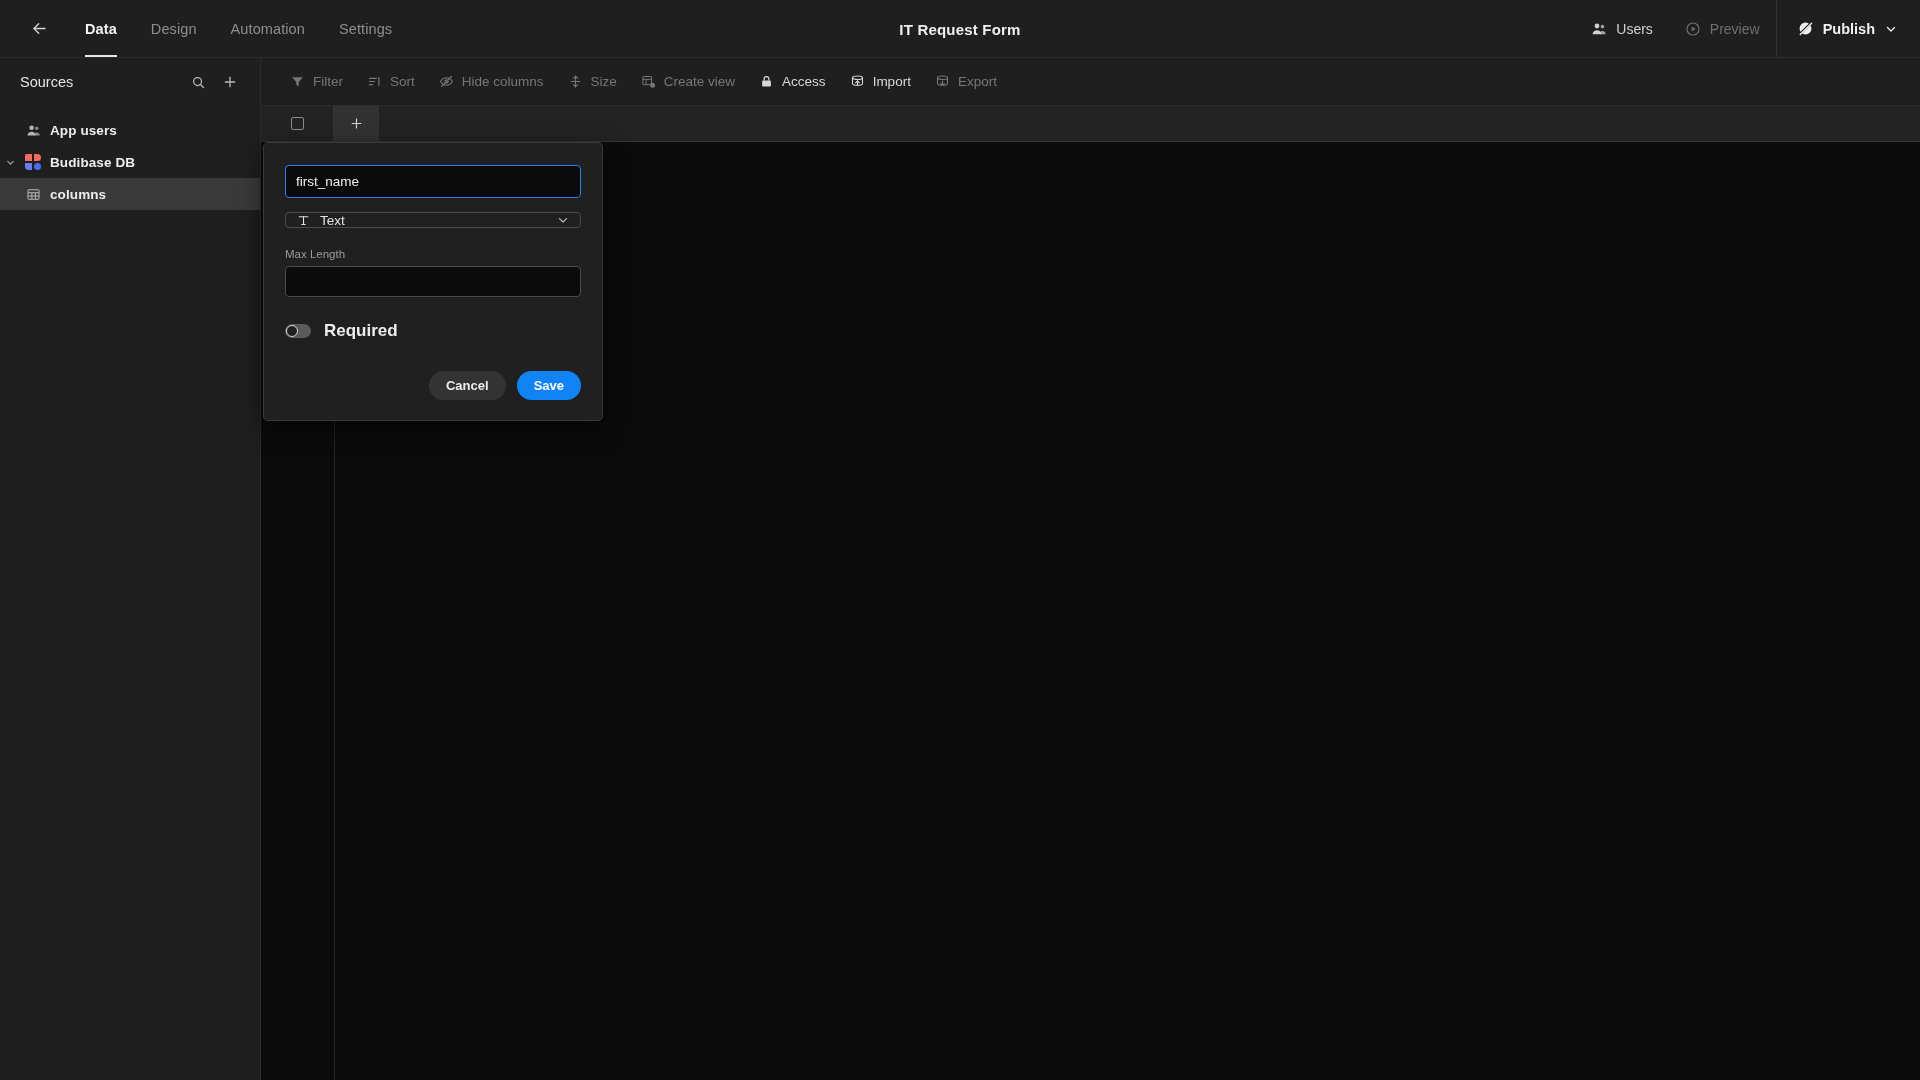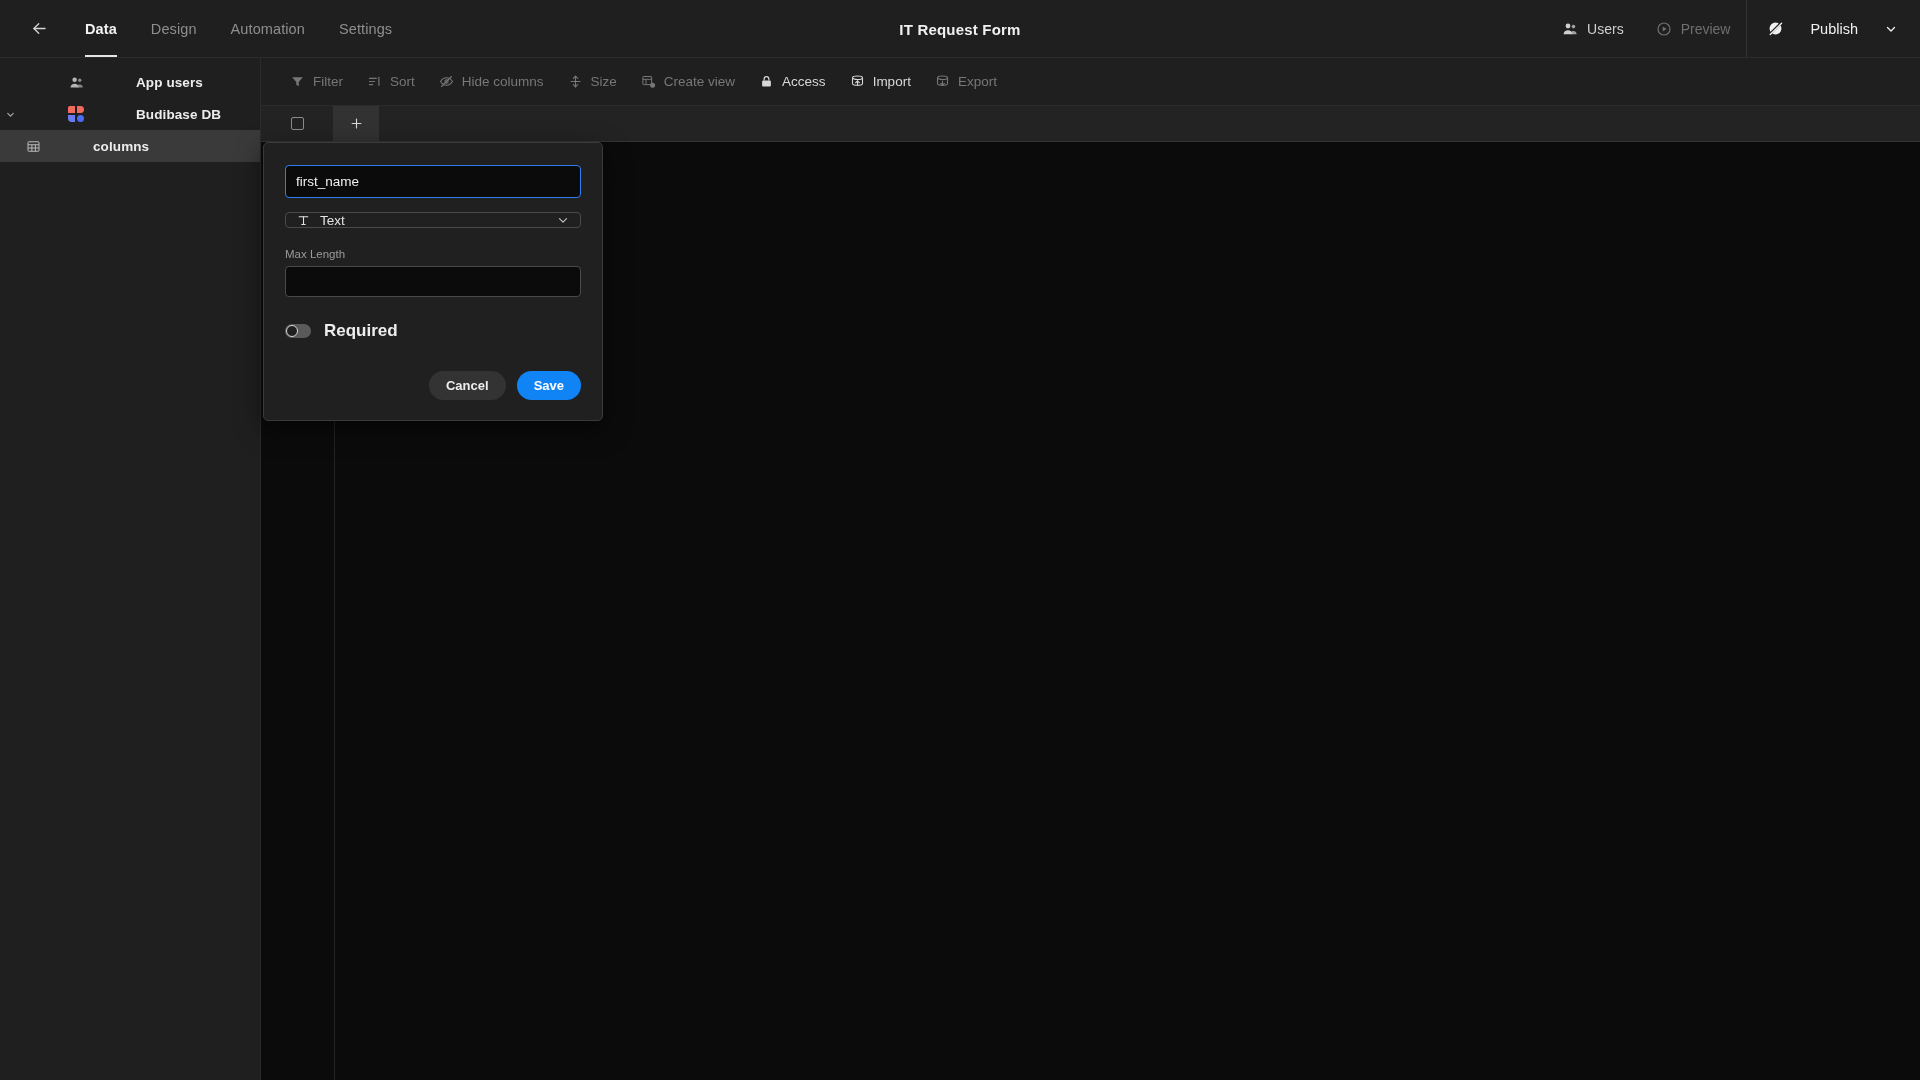--- a/index.html
+++ b/index.html
@@ -44,23 +44,23 @@
   }
   .topbar-right {
     margin-left: auto; display: flex; align-items: stretch; z-index: 2;
   }
   .top-action {
     display: flex; align-items: center; gap: 9px; padding: 0 16px;
     font-size: 14px; color: #cfcfcf; cursor: pointer;
   }
   .top-action.dim { color: #6f6f6f; cursor: default; }
   .publish-group {
-    display: flex; align-items: center; gap: 26px; padding: 0 22px 0 20px;
+    display: flex; align-items: center; gap: 9px; padding: 0 22px 0 20px;
     border-left: 1px solid #333; font-size: 14.5px; color: #f0f0f0;
-    font-weight: 400; cursor: pointer;
+    font-weight: 700; cursor: pointer;
   }
 
   
   .body { flex: 1; display: flex; min-height: 0; }
 
   
   .sidebar {
     width: 261px; flex: 0 0 261px; background: #1f1f1f;
     border-right: 1px solid #2b2b2b; display: flex; flex-direction: column;
   }
@@ -71,21 +71,20 @@
   .sidebar-head-icons { margin-left: auto; display: flex; gap: 4px; }
   .icon-btn {
     width: 28px; height: 28px; display: flex; align-items: center; justify-content: center;
     border-radius: 4px; cursor: pointer; color: #b8b8b8;
   }
   .src-list { padding-top: 8px; }
   .src-row {
     display: flex; align-items: center; height: 32px; cursor: pointer;
     padding-right: 10px; font-size: 13.5px; color: #ededed; font-weight: 700;
     letter-spacing: .1px;
-    gap: 43px;
   }
   .src-row.selected { background: #3a3a3a; }
   .src-row .chev { width: 20px; display: flex; align-items: center; justify-content: center; color: #a6a6a6; }
   .src-row .spacer { width: 20px; }
   .src-row .glyph { width: 26px; display: flex; align-items: center; justify-content: center; }
   .src-row .lbl { margin-left: 4px; }
   .indent { padding-left: 20px; }
 
   
   .bb-logo { width: 17px; height: 17px; position: relative; }
@@ -243,20 +242,41 @@
             <polyline points="6 9.5 12 15.5 18 9.5"></polyline>
           </svg>
         </span>
       </div>
     </div>
   </div>
 
   <div class="body">
 
     <div class="sidebar">
+      <div class="sidebar-head">
+        <div class="sidebar-title">Sources</div>
+        <div class="sidebar-head-icons">
+          <div class="icon-btn">
+            <span>
+              <svg width="15" height="15" viewBox="0 0 24 24" fill="none" stroke="currentColor" stroke-width="2" stroke-linecap="round">
+                <circle cx="10.5" cy="10.5" r="6.3"></circle>
+                  <line x1="15.2" y1="15.2" x2="20" y2="20"></line>
+              </svg>
+            </span>
+          </div>
+          <div class="icon-btn">
+            <span>
+              <svg width="16" height="16" viewBox="0 0 24 24" fill="none" stroke="currentColor" stroke-width="1.9" stroke-linecap="round">
+                <line x1="12" y1="5" x2="12" y2="19"></line>
+                  <line x1="5" y1="12" x2="19" y2="12"></line>
+              </svg>
+            </span>
+          </div>
+        </div>
+      </div>
 
       <div class="src-list">
 
         <div class="src-row">
           <div class="spacer"></div>
           <div class="glyph">
             <svg width="15" height="15" viewBox="0 0 24 24" fill="#b6b6b6">
               <circle cx="9" cy="7.5" r="3.6"></circle>
                 <path d="M2.4 20c0-3.6 3-6 6.6-6s6.6 2.4 6.6 6z"></path>
               <circle cx="17.2" cy="8.4" r="2.7" opacity=".7"></circle>

